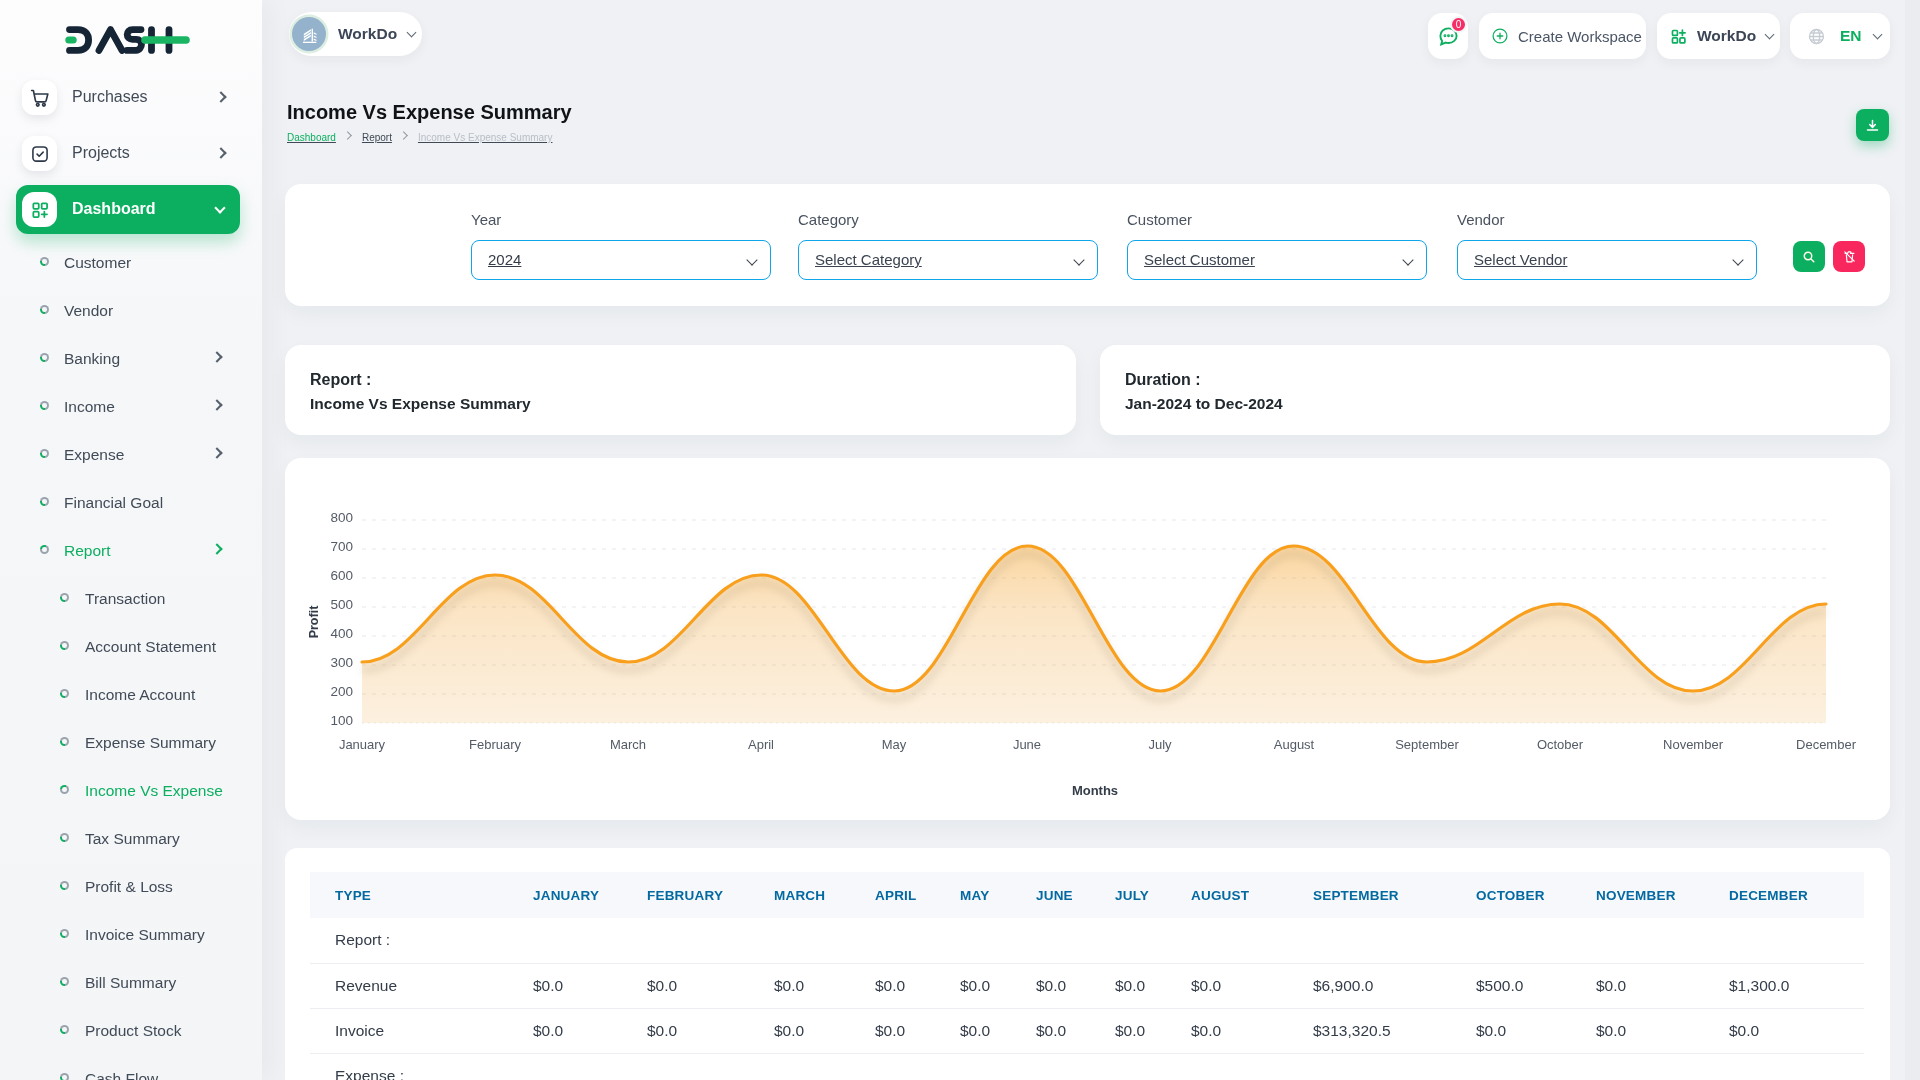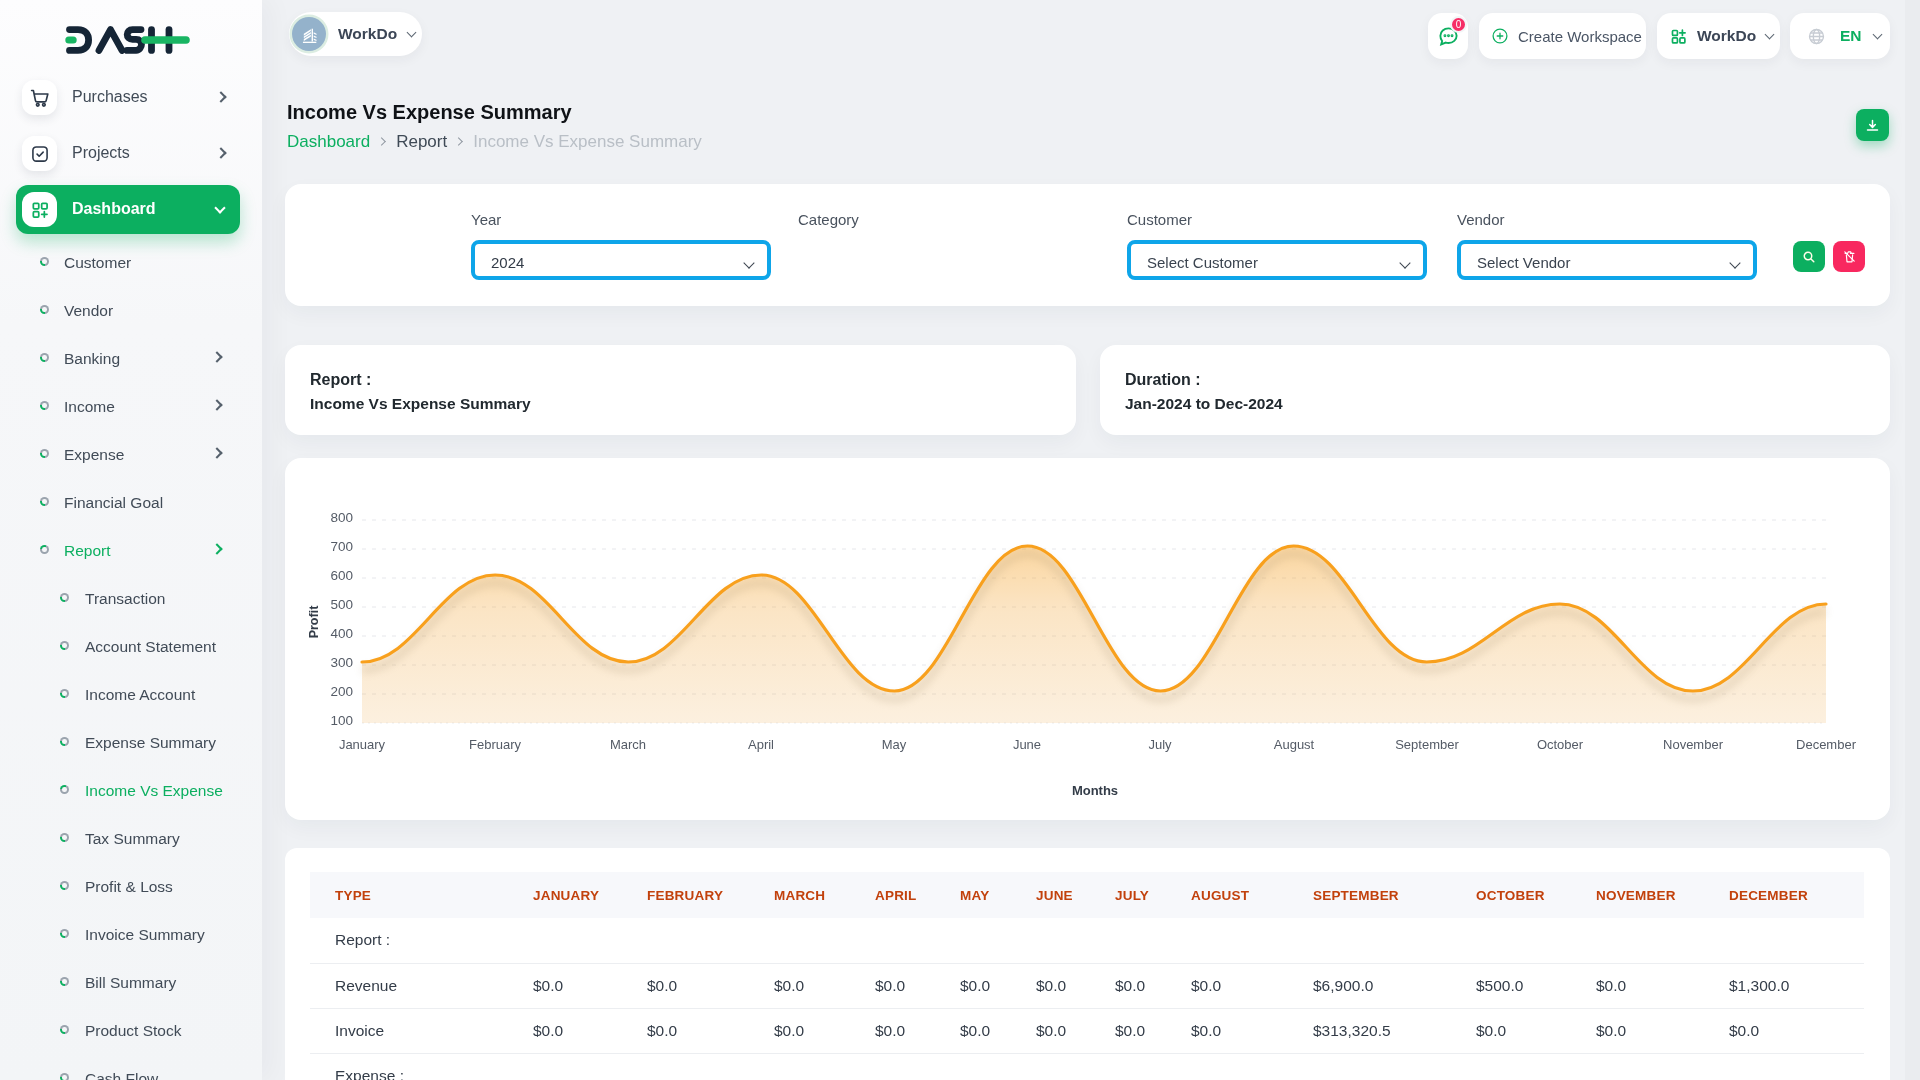--- a/index.html
+++ b/index.html
@@ -18,30 +18,30 @@
   box-shadow:0 8px 16px rgba(12,175,96,.28); }
 .ring { position:absolute; width:9px; height:9px; border-radius:50%; }
 .ring:after { content:""; position:absolute; left:2.2px; top:2.2px; width:4.6px; height:4.6px; background:#f5f6f8; border-radius:50%; }
 .sub { position:absolute; font-size:15.5px; color:#414b57; }
 .grn { color:#0CAF60 !important; }
 .main { position:absolute; left:285px; top:0; width:1605px; }
 .card { position:absolute; background:#fff; border-radius:16px; box-shadow:0 8px 20px rgba(30,40,60,.045); }
 .topbtn { position:absolute; top:13px; height:46px; background:#fff; border-radius:14px;
   box-shadow:0 4px 12px rgba(30,40,60,.05); display:flex; align-items:center; }
 h1 { position:absolute; left:2px; top:101px; font-size:20px; font-weight:700; color:#0f1216; }
-.bc { position:absolute; left:2px; top:132px; font-size:17px; color:#3f4a56; }
+.bc { position:absolute; left:2px; top:132px; font-size:10px; color:#3f4a56;text-decoration:underline; }
 .bc a { color:#0CAF60; text-decoration:none; }
 .bc .sep { display:inline-block; width:6px; height:6px; border-right:1.7px solid #8d959e; border-bottom:1.7px solid #8d959e; transform:rotate(-45deg) translateY(-2px); margin:0 10px 1px 10px; }
 .bc .last { color:#b9bfc6; }
 .flabel { position:absolute; top:27px; font-size:15px; color:#49525e; }
-.sel { position:absolute; top:56px; width:300px; height:40px; background:#fff; border:4px solid #0ea5e9; border-radius:8px;
-  font-size:15px; color:#333c48; line-height:38px; padding-left:16px; }
+.sel { position:absolute; top:56px; width:300px; height:40px; background:#fff; border:1px solid #0ea5e9; border-radius:8px;
+  font-size:15px; color:#333c48; line-height:38px; padding-left:16px;text-decoration:underline; }
 .sel .sc { position:absolute; right:14px; top:15px; width:8px; height:8px; border-right:1.8px solid #3c4550; border-bottom:1.8px solid #3c4550; transform:rotate(45deg); }
 table { border-collapse:collapse; table-layout:fixed; width:1554px; font-size:15.5px; }
-th { background:#f7f8fb; font-weight:700; font-size:13.5px; color:#c2410c; text-align:left; height:46px; padding:0 0 0 25px; letter-spacing:.2px;}
+th { background:#f7f8fb; font-weight:700; font-size:13.5px; color:#0369a1; text-align:left; height:46px; padding:0 0 0 25px; letter-spacing:.2px;}
 td { height:45px; padding:0 0 0 25px; border-top:1px solid #eceef1; color:#333c48; }
 tr.first td { border-top:none; }
 </style>
 </head>
 <body>
 <div class="sidebar">
   <div class="logo">
     <svg width="128" height="40" viewBox="0 0 128 40">
       <g fill="none" stroke="#152536" stroke-width="6.8" stroke-linecap="round" stroke-linejoin="round">
         <path d="M4.5,9.6 L13,9.6 C20,9.6 23.6,14.2 23.6,20 C23.6,25.8 20,30.4 13,30.4 L4.5,30.4"></path>
@@ -189,20 +189,21 @@
   <div class="bc"><a>Dashboard</a><span class="sep"></span><span>Report</span><span class="sep"></span><span class="last">Income Vs Expense Summary</span></div>
   <div style="position:absolute; left:1571px; top:109px; width:33px; height:32px; background:#0CAF60; border-radius:8px; box-shadow:0 5px 12px rgba(12,175,96,.35); display:flex; align-items:center; justify-content:center;">
     <svg width="15" height="15" viewBox="0 0 24 24" fill="none" stroke="#fff" stroke-width="2.4" stroke-linecap="round" stroke-linejoin="round">
       <path d="M12 4v10 M7.5 10.5L12 15l4.5-4.5 M4 19h16"></path>
     </svg>
   </div>
   <div class="card" style="left:0; top:184px; width:1605px; height:122px;">
     <div class="flabel" style="left:186px;">Year</div>
     <div class="sel" style="left:186px;">2024<span class="sc"></span></div>
     <div class="flabel" style="left:513px;">Category</div>
+    <div class="sel" style="left:513px; color:#3a434f;">Select Category<span class="sc"></span></div>
     <div class="flabel" style="left:842px;">Customer</div>
     <div class="sel" style="left:842px; color:#3a434f;">Select Customer<span class="sc"></span></div>
     <div class="flabel" style="left:1172px;">Vendor</div>
     <div class="sel" style="left:1172px; color:#3a434f;">Select Vendor<span class="sc"></span></div>
     <div style="position:absolute; left:1508px; top:57px; width:32px; height:31px; background:#0CAF60; border-radius:8px; display:flex; align-items:center; justify-content:center;">
       <svg width="16" height="16" viewBox="0 0 24 24" fill="none" stroke="#fffde9" stroke-width="2.2" stroke-linecap="round">
           <circle cx="10.5" cy="10.5" r="5.6"></circle>
           <path d="M15 15l4.2 4.2"></path>
         </svg>
     </div>

